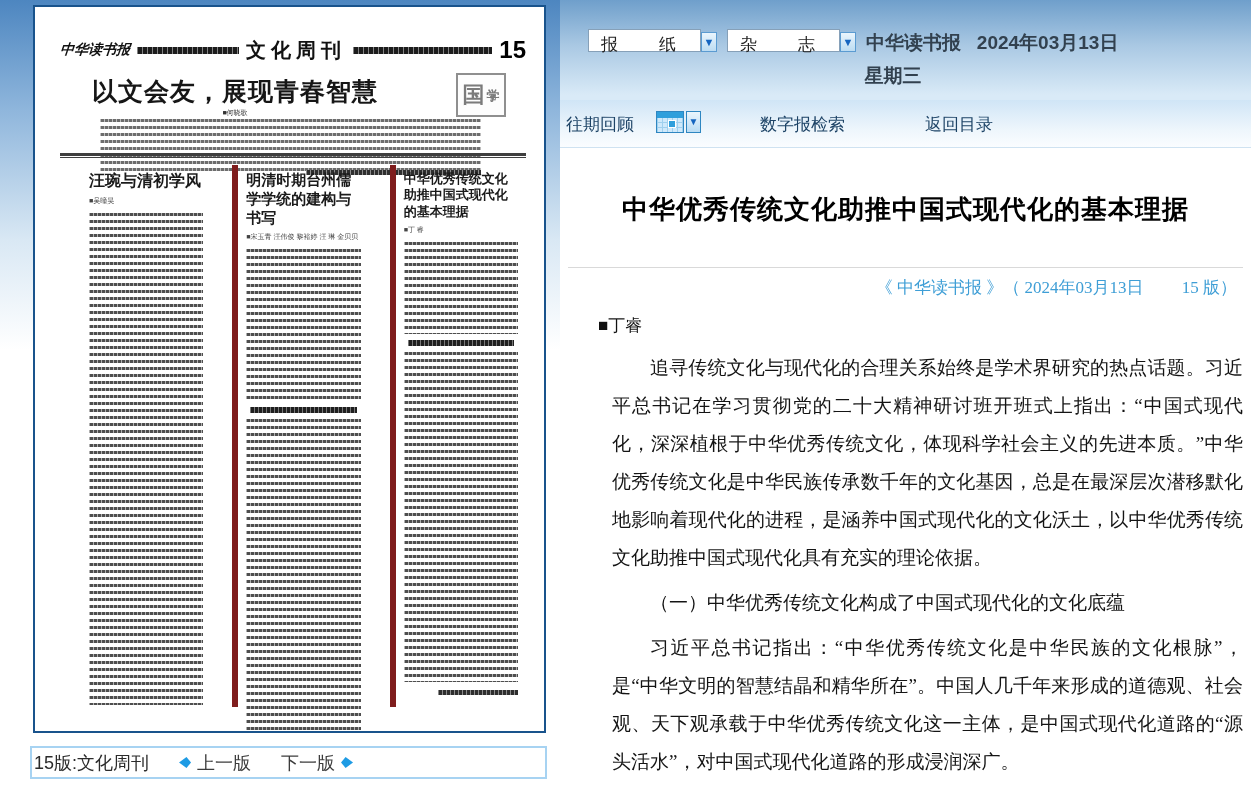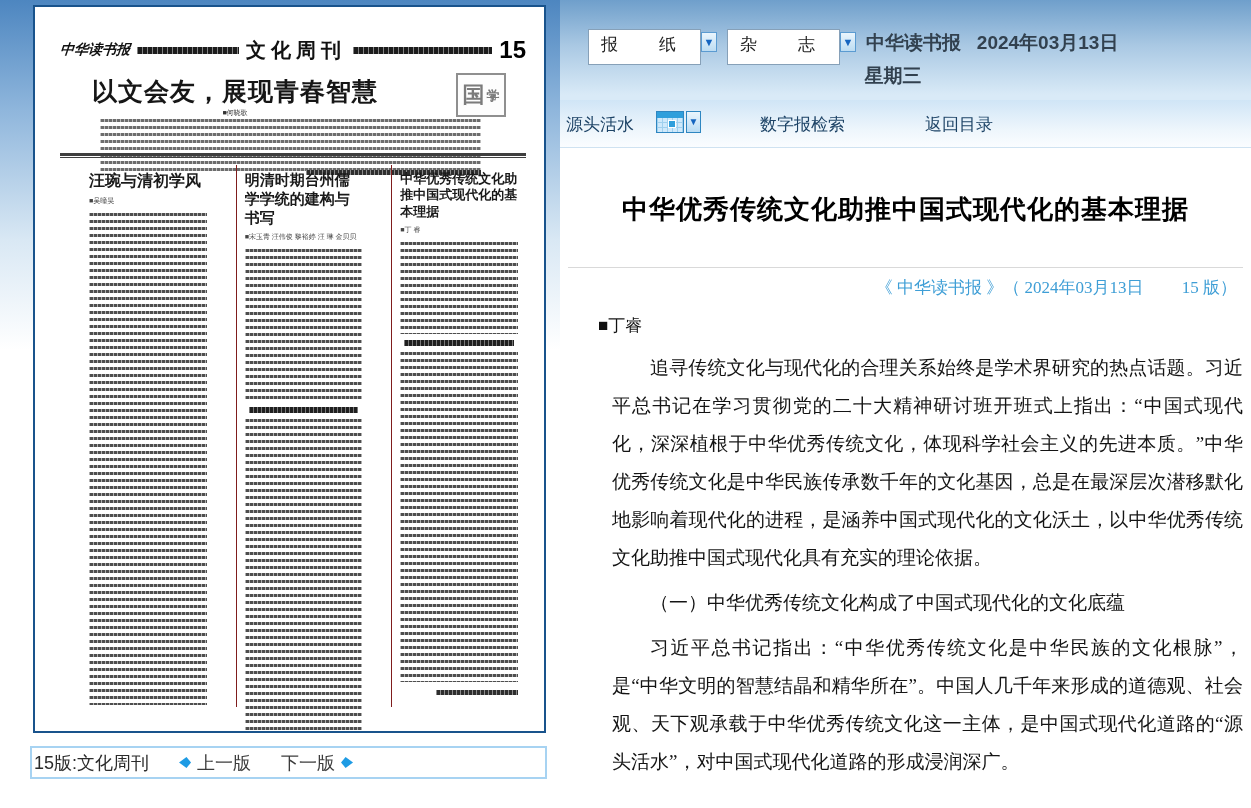--- a/index.html
+++ b/index.html
@@ -48,21 +48,21 @@
 
   .np-intro { position:absolute; left:65px; right:63px; top:112px; height:56px; }
   .np-intro .credit { position:absolute; right:0; bottom:0; width:46%; height:5px; background:#2e2e2e;
     background-image:repeating-linear-gradient(90deg, rgba(255,255,255,.45) 0 1px, transparent 1px 4px); }
 
   .np-rule { position:absolute; left:25px; right:18px; top:146px; height:6px;
     background:linear-gradient(180deg,#3f3f3f 0 3px,transparent 3px 4px,#3f3f3f 4px 5px,transparent 5px); }
 
   .np-cols { position:absolute; left:25px; right:18px; top:158px; bottom:24px; display:flex; }
   .np-col { flex:1; padding:6px 8px 0 8px; position:relative;margin-left:21px; }
-  .np-col + .np-col { border-left:1px solid #7f1d1d; }
+  .np-col + .np-col { border-left:6px solid #7f1d1d; }
   .np-col-title { font-family:"Liberation Serif", serif; font-weight:bold; color:#1a1a1a;
     line-height:1.25; }
   .np-col-title.t1 { font-size:16px; }
   .np-col-title.t2 { font-size:15px; }
   .np-col-title.t3 { font-size:13px; }
   .np-col-byline { font-size:7px; color:#444; margin:5px 0 7px 0; white-space:nowrap; overflow:hidden; }
   .fake-sub { height:6px; margin:6px 4px; background:#1f1f1f;
     background-image:repeating-linear-gradient(90deg, rgba(255,255,255,.4) 0 1px, transparent 1px 4px); }
   .fake-credit { height:5px; margin:8px 0 0 auto; width:70%; background:#2e2e2e;
     background-image:repeating-linear-gradient(90deg, rgba(255,255,255,.45) 0 1px, transparent 1px 4px); }
@@ -73,21 +73,21 @@
   .pager-nav { margin-left:30px; display:flex; align-items:center; gap:6px; font-size:18px; color:#3c3c3c; cursor:pointer; }
   .diamond { width:12px; height:11px; background:#1e9be4; display:inline-block; }
   .diamond.left  { clip-path:polygon(0 50%, 62% 0, 100% 50%, 62% 100%); }
   .diamond.right { clip-path:polygon(100% 50%, 38% 0, 0 50%, 38% 100%); }
 
   
   .right-pane { position:absolute; left:560px; top:0; width:691px; height:808px; background:#fff; }
 
   .r-header { position:relative; height:100px;
     background:linear-gradient(180deg,#6f9fcb 0px,#a9c8e3 45px,#d9eaf7 95px); }
-  .r-select { position:absolute; top:29px; height:36px; width:113px; background:#fff;
+  .r-select { position:absolute; top:29px; height:23px; width:113px; background:#fff;
     border:1px solid #86a0b8; font-size:17px; color:#222; padding:3px 0 0 12px;
     letter-spacing:12px; white-space:nowrap; cursor:default; }
   .r-select.s1 { left:28px; } .r-select.s2 { left:167px; }
   .r-select-arrow { position:absolute; top:32px; width:16px; height:20px;
     background:linear-gradient(180deg,#eaf5fd,#bcdcf2); border:1px solid #5b9bd1;
     color:#1565c0; font-size:11px; line-height:18px; text-align:center; cursor:pointer; }
   .r-select-arrow.a1 { left:141px; } .r-select-arrow.a2 { left:280px; }
   .r-issue { position:absolute; left:306px; top:30px; font-size:19px; font-weight:bold;
     color:#32414f; white-space:nowrap; }
   .r-weekday { position:absolute; left:298px; top:63px; width:70px; text-align:center;
@@ -209,21 +209,21 @@
     <div class="r-select-arrow a2">▼</div>
     <div class="r-issue">
       <span>中华读书报</span>
       <span>&nbsp;</span>
       <span>2024年03月13日</span>
     </div>
     <div class="r-weekday">星期三</div>
   </div>
 
   <div class="r-nav">
-    <span class="r-nav-item n1">源头活水</span>
+    <span class="r-nav-item n1">往期回顾</span>
     <span class="cal-wrap">
       <span class="cal-icon"></span>
       <span class="cal-drop">▼</span>
     </span>
     <span class="r-nav-item n2">数字报检索</span>
     <span class="r-nav-item n3">返回目录</span>
   </div>
 
   <div class="r-content">
     <h1 class="a-title">中华优秀传统文化助推中国式现代化的基本理据</h1>

